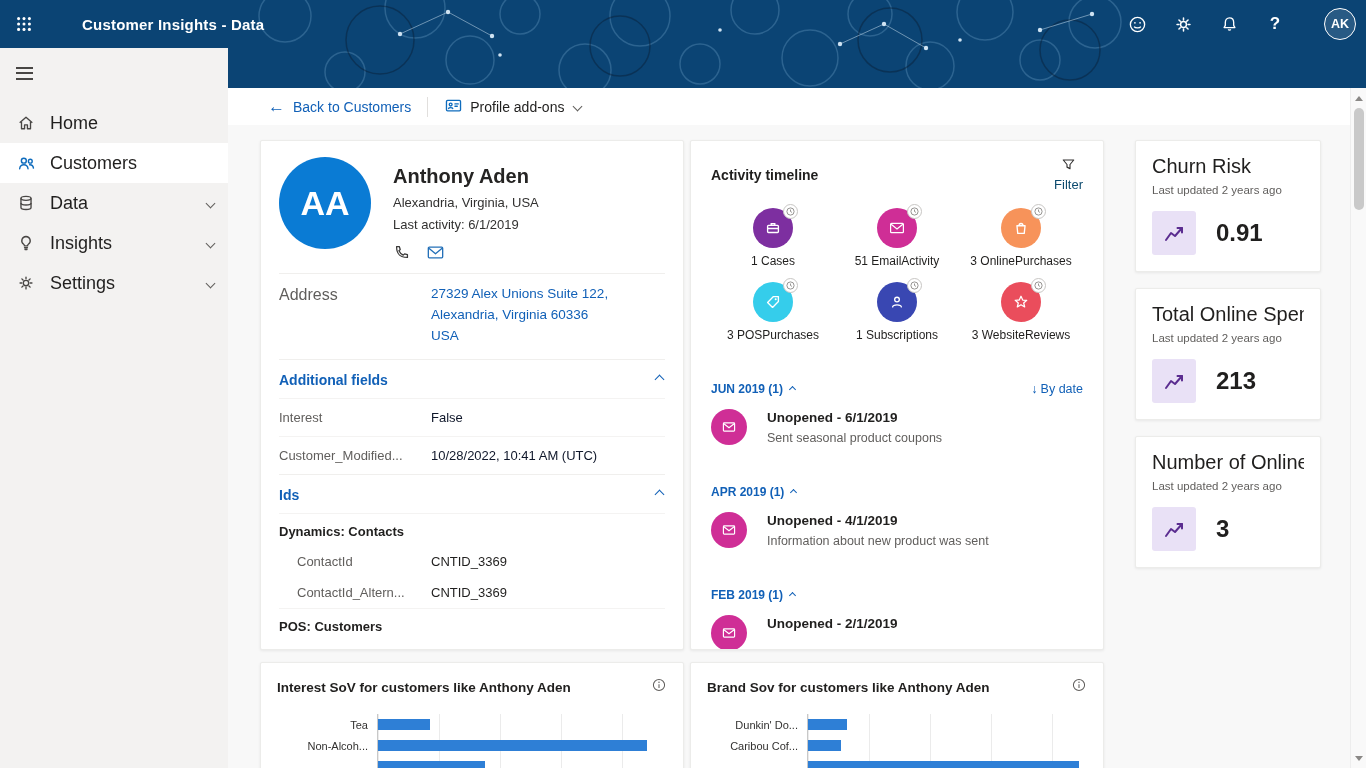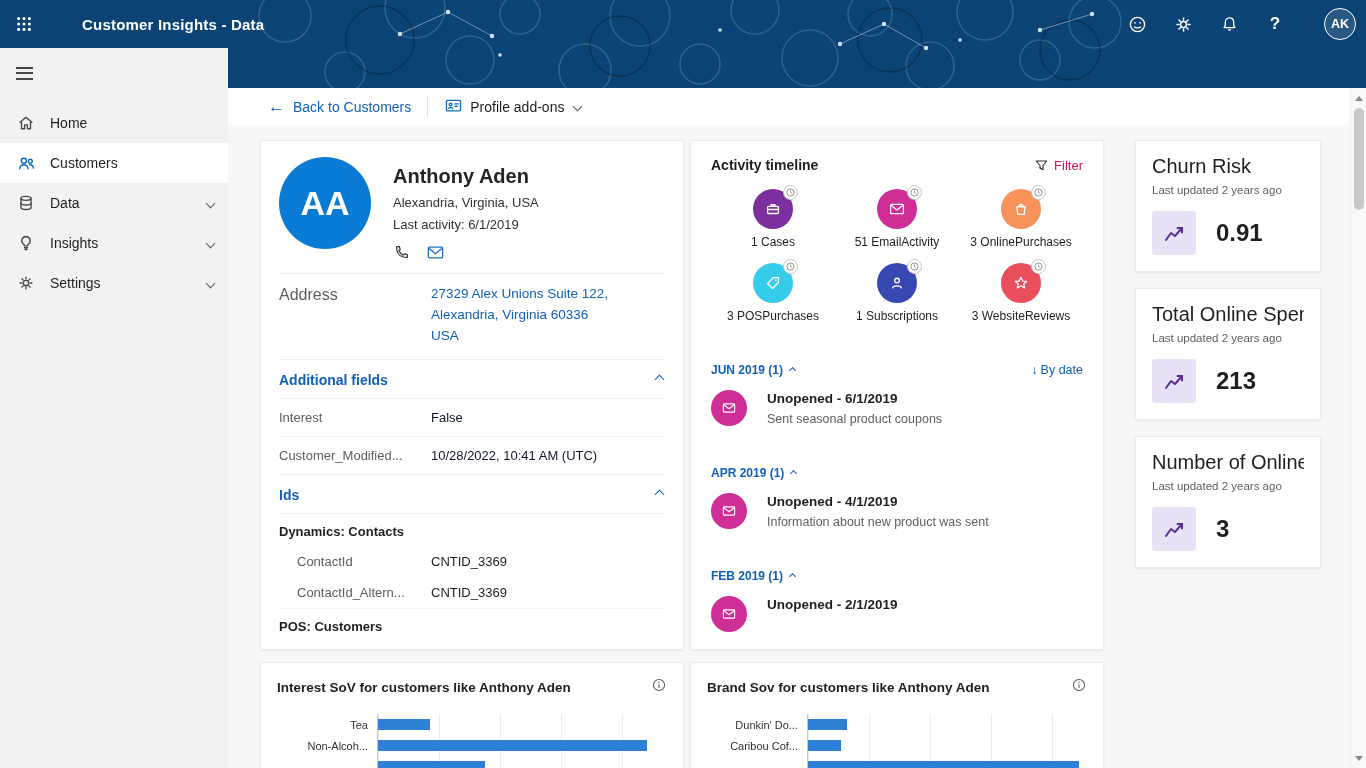--- a/index.html
+++ b/index.html
@@ -17,21 +17,21 @@
   .tb-btn { width:40px; height:40px; display:flex; align-items:center; justify-content:center; cursor:pointer; }
   .tb-help { font-size:17px; font-weight:600; color:#fff; }
   .tb-avatar { width:32px; height:32px; border-radius:50%; border:1.5px solid #fff; background:rgba(255,255,255,.12);
                display:flex; align-items:center; justify-content:center; font-size:12.5px; font-weight:700; margin-left:23px; cursor:pointer; }
 
   
   .sidebar { position:absolute; top:48px; left:0; width:228px; bottom:0; background:#f3f2f1; z-index:5; }
   .burger { padding:15px 16px 10px; cursor:pointer; width:52px; }
   .burger span { display:block; width:17px; height:2px; background:#484644; margin:3.5px 0; }
   .nav { margin-top:10px; }
-  .nav-item { height:40px; display:flex; align-items:center; gap:14px; padding:0 14px 0 16px; font-size:14px; color:#201f1e; cursor:pointer; }
+  .nav-item { height:40px; display:flex; align-items:center; gap:14px; padding:0 14px 0 16px; font-size:18px; color:#201f1e; cursor:pointer; }
   .nav-item.selected { background:#fff; }
   .nav-item .nico { width:20px; display:flex; justify-content:center; }
   .nav-item .chev { margin-left:auto; color:#605e5c; }
 
   .chev { display:inline-block; width:7px; height:7px; border-right:1.6px solid currentColor; border-bottom:1.6px solid currentColor; }
   .chev.down { transform:rotate(45deg); }
   .chev.up { transform:rotate(-135deg); }
   .chev.sm { width:5px; height:5px; }
 
   
@@ -64,21 +64,21 @@
   .frow { display:grid; grid-template-columns:152px 1fr; padding:11px 0; border-top:1px solid #f4f3f2; font-size:13px; }
   .frow .fl { color:#605e5c; } .frow .fv { color:#0f172a; }
   .gname { padding:10px 0 7px; border-top:1px solid #f4f3f2; font-size:13px; font-weight:700; color:#201f1e; }
   .grow { display:grid; grid-template-columns:152px 1fr; padding:8px 0; font-size:13px; }
   .grow .fl { color:#605e5c; padding-left:18px; } .grow .fv { color:#201f1e; }
 
   
   .timeline-card { left:462px; top:52px; width:414px; height:510px; padding:16px 20px; }
   .tl-head { display:flex; align-items:center; justify-content:space-between; }
   .tl-title { font-size:14px; font-weight:700; color:#201f1e; }
-  .filter-btn { display:flex; align-items:center; gap:5px; font-size:13px; color:#be185d; cursor:pointer; }
+  .filter-btn { display:flex; align-items:center; gap:5px; font-size:13px; color:#0c4a6e; cursor:pointer;flex-direction:column; }
   .summary { display:grid; grid-template-columns:repeat(3,1fr); margin-top:16px; row-gap:14px; }
   .sum-item { display:flex; flex-direction:column; align-items:center; cursor:pointer; }
   .sum-circle { width:40px; height:40px; border-radius:50%; position:relative; display:flex; align-items:center; justify-content:center; }
   .badge { position:absolute; top:-4px; right:-5px; width:15px; height:15px; border-radius:50%; background:#fff;
            border:1px solid #c8c6c4; display:flex; align-items:center; justify-content:center; }
   .sum-label { font-size:12px; color:#201f1e; margin-top:6px; }
   .tgroup-head { display:flex; align-items:center; gap:7px; color:#1160b7; font-size:12px; font-weight:700; margin-top:40px; cursor:pointer;text-align:right; }
   .tgroup-head .chev { color:#1160b7; }
   .by-date { margin-left:auto; color:#1160b7; font-weight:400; font-size:12.5px; display:flex; align-items:center; gap:3px; cursor:pointer; }
   .entry { display:flex; gap:20px; margin-top:13px; align-items:flex-start; cursor:pointer; }

